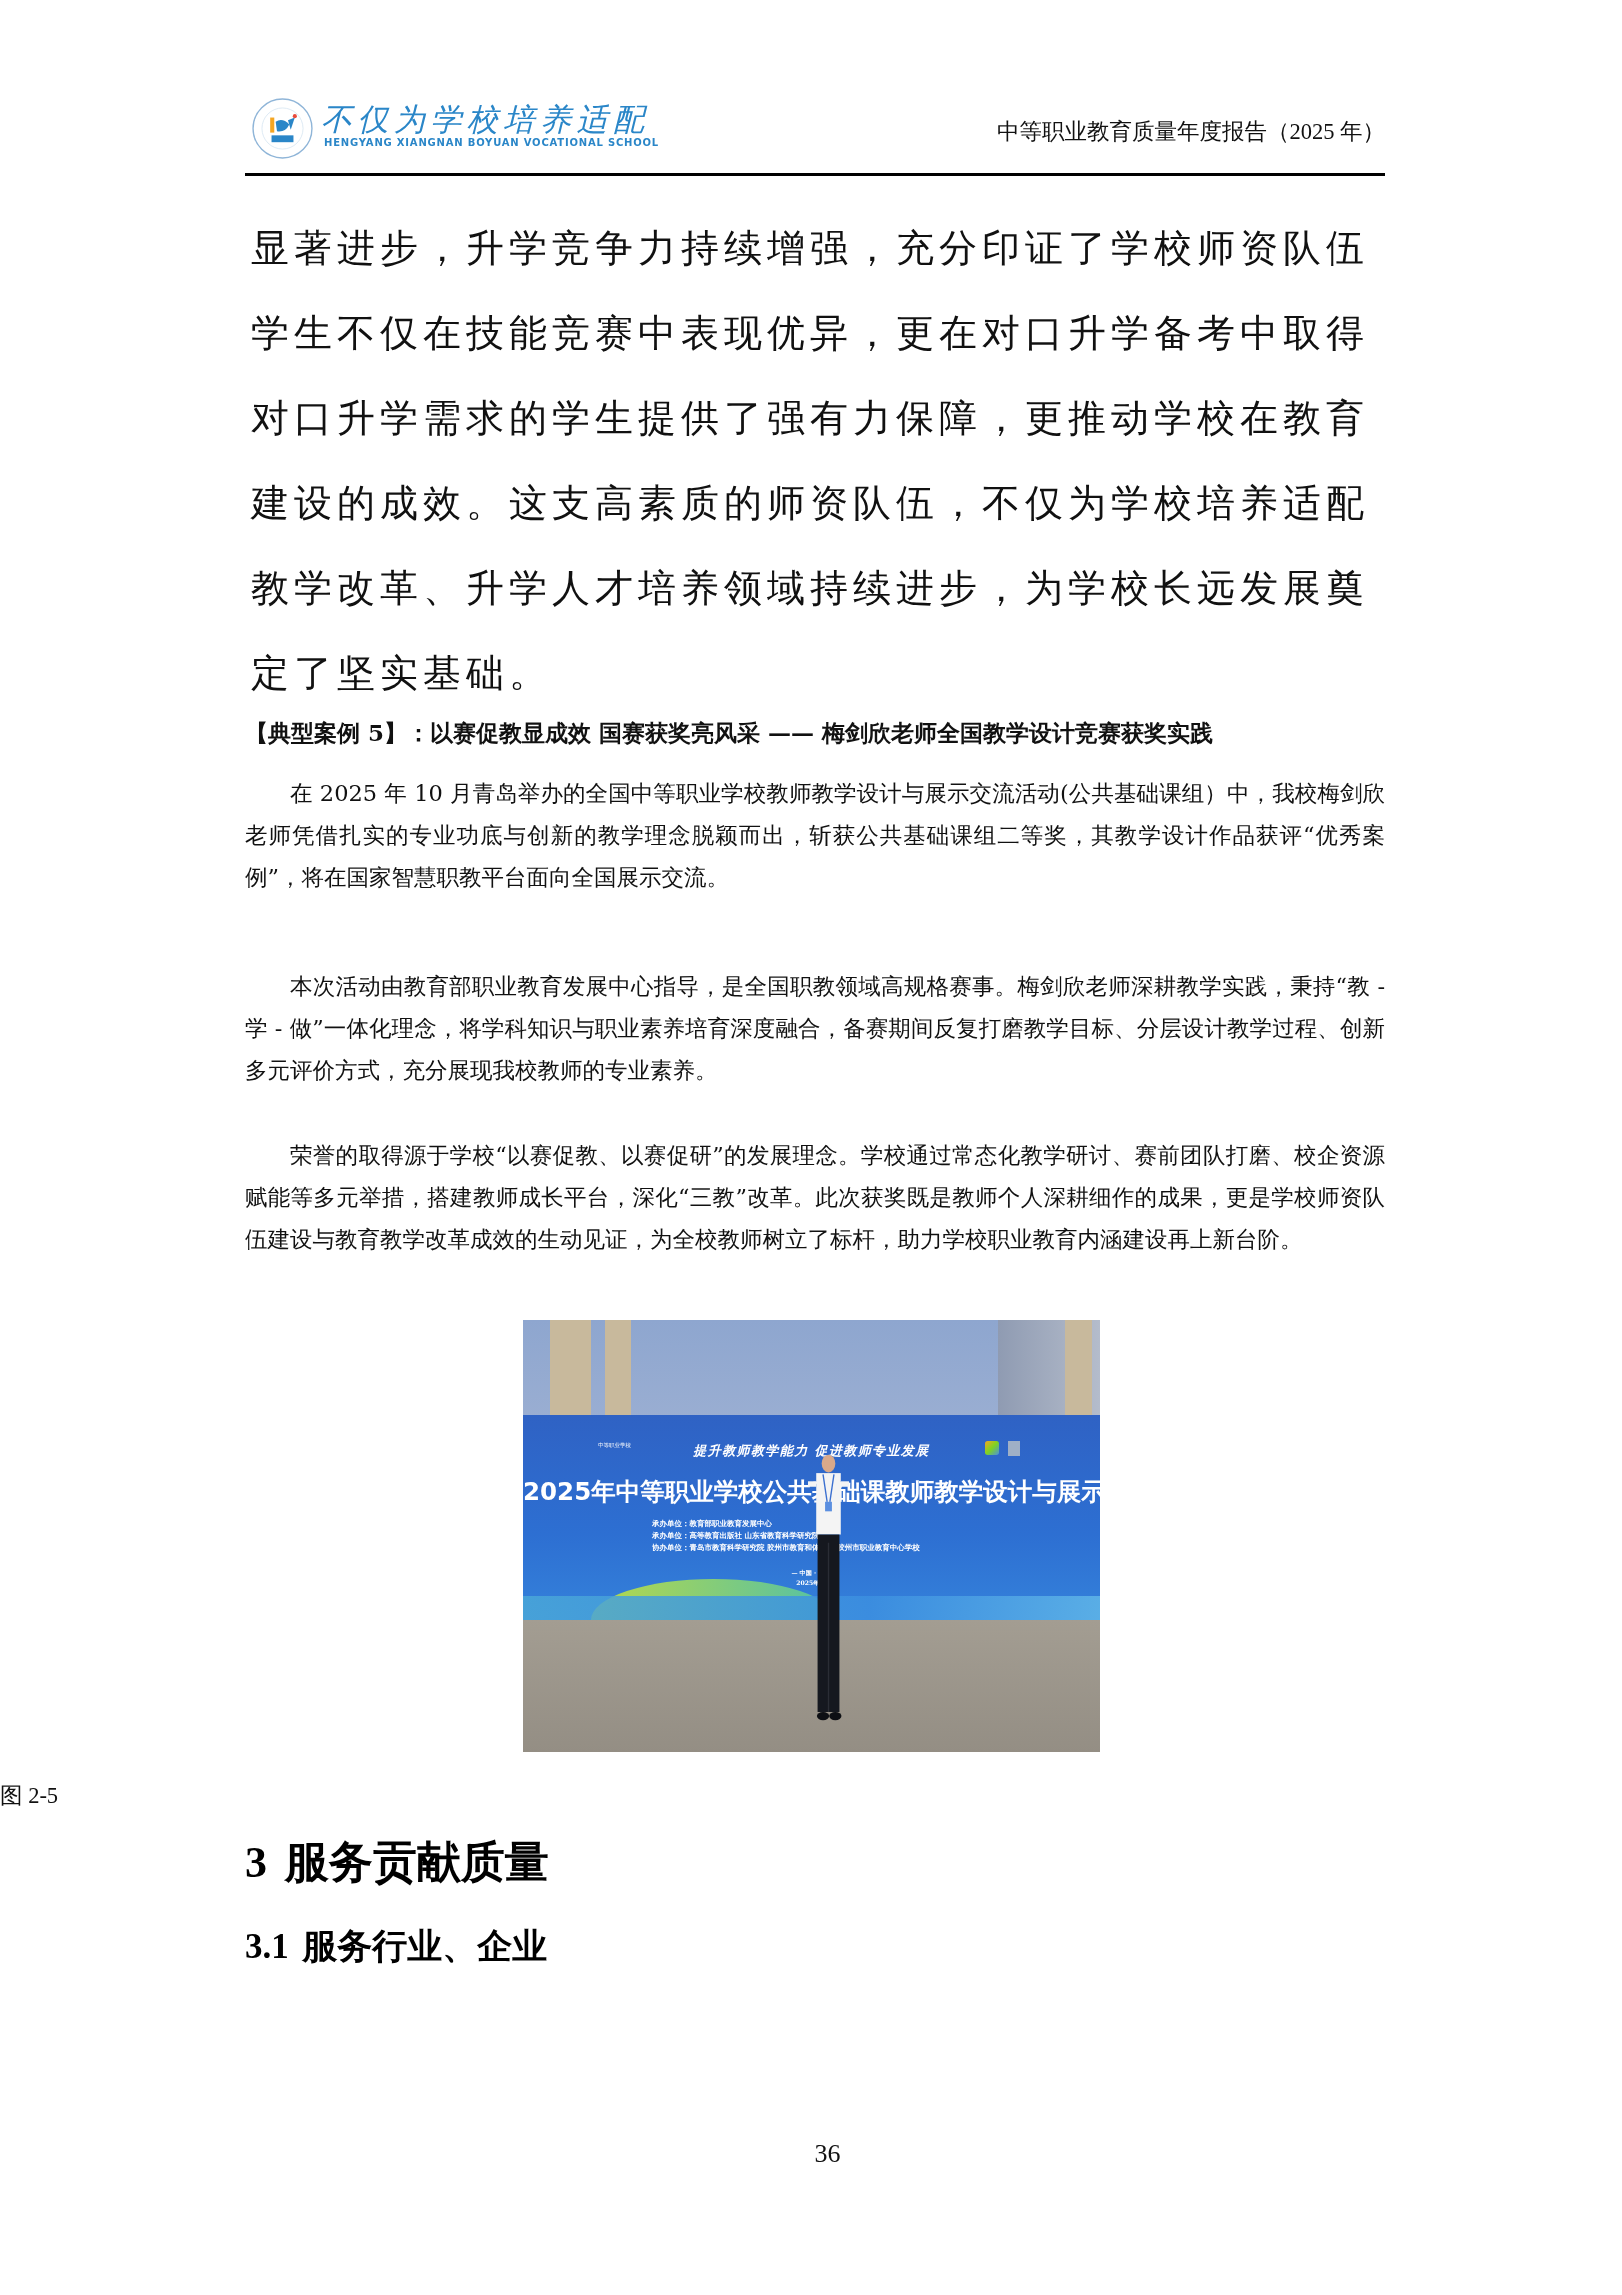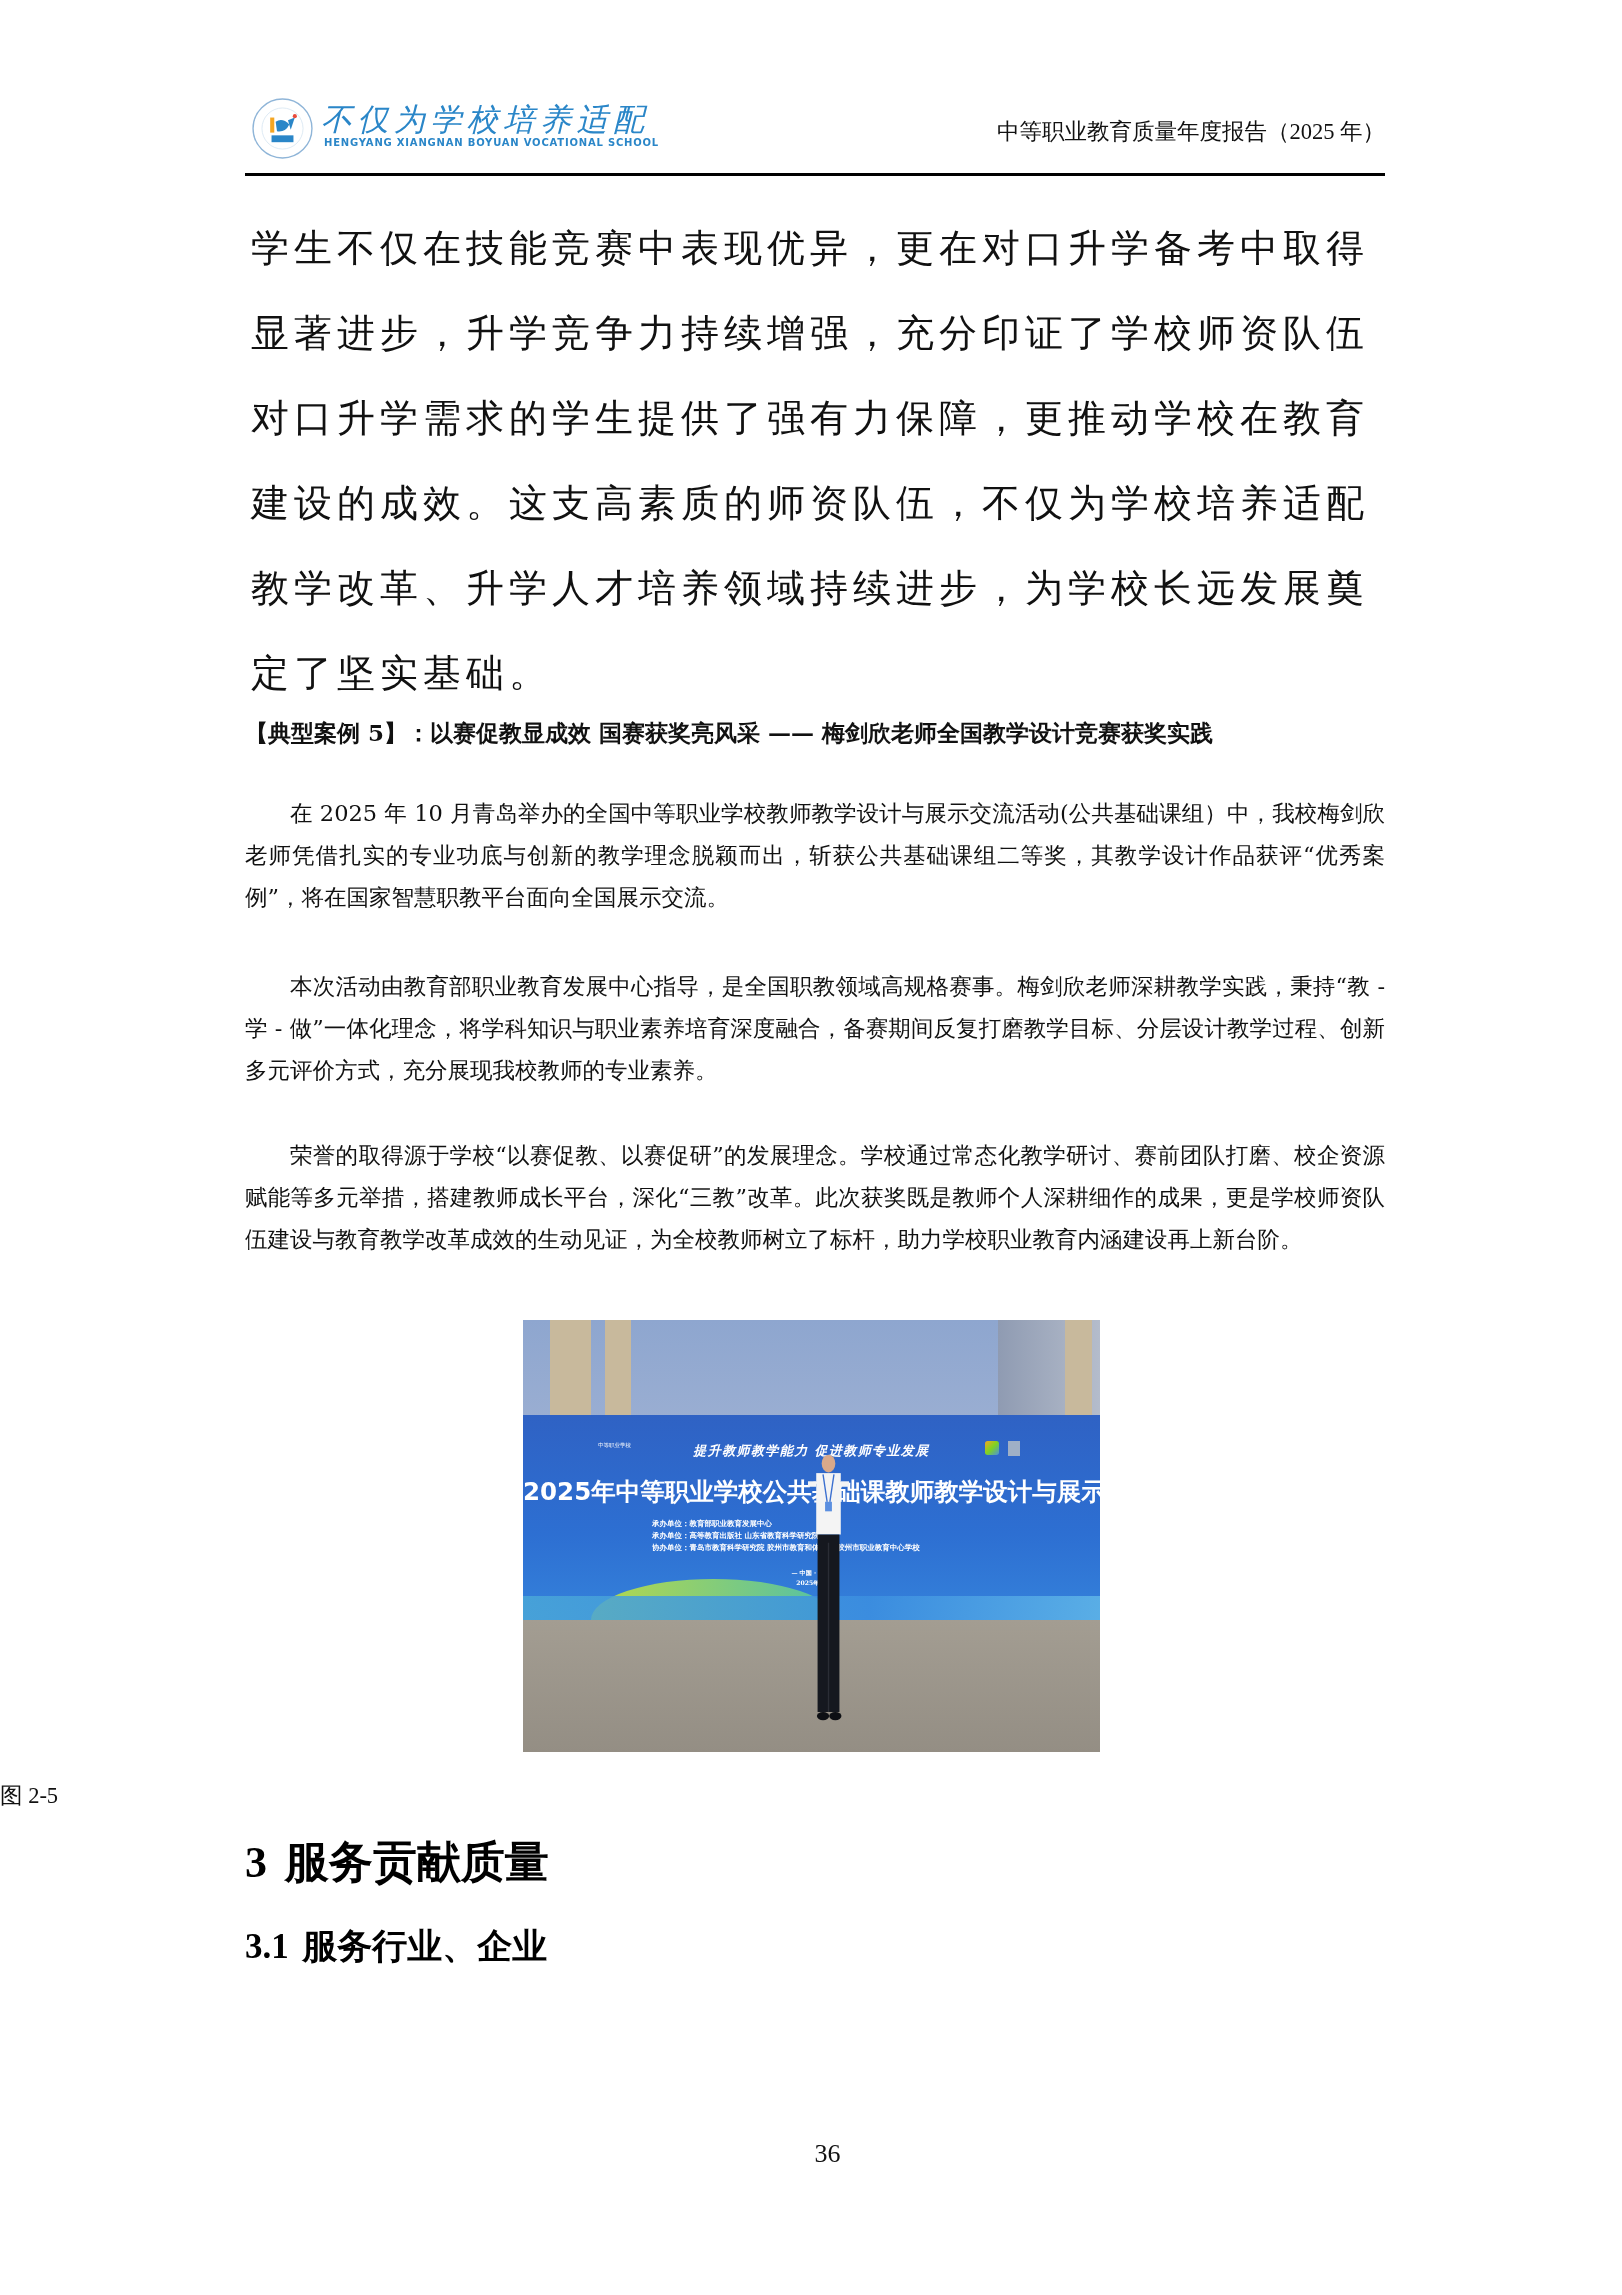--- a/index.html
+++ b/index.html
@@ -70,31 +70,31 @@
         <rect x="30" y="56" width="32" height="10" fill="#2a86c8"></rect>
       </svg>
     </div>
     <div class="logo-cn">不仅为学校培养适配</div>
     <div class="logo-en">HENGYANG XIANGNAN BOYUAN VOCATIONAL SCHOOL</div>
     <div class="header-title">中等职业教育质量年度报告（2025 年）</div>
   </div>
   <div class="header-rule"></div>
 
   <div class="big-para">
+    <span class="big-line">显著进步，升学竞争力持续增强，充分印证了学校师资队伍</span>
     <span class="big-line">学生不仅在技能竞赛中表现优异，更在对口升学备考中取得</span>
-    <span class="big-line">显著进步，升学竞争力持续增强，充分印证了学校师资队伍</span>
     <span class="big-line">对口升学需求的学生提供了强有力保障，更推动学校在教育</span>
     <span class="big-line">建设的成效。这支高素质的师资队伍，不仅为学校培养适配</span>
     <span class="big-line">教学改革、升学人才培养领域持续进步，为学校长远发展奠</span>
     <span class="big-line">定了坚实基础。</span>
   </div>
 
   <div class="case-heading">【典型案例 5】：以赛促教显成效 国赛获奖亮风采 —— 梅剑欣老师全国教学设计竞赛获奖实践</div>
 
-  <p class="para" style="top:792px; margin:0;">在 2025 年 10 月青岛举办的全国中等职业学校教师教学设计与展示交流活动(公共基础课组）中，我校梅剑欣老师凭借扎实的专业功底与创新的教学理念脱颖而出，斩获公共基础课组二等奖，其教学设计作品获评“优秀案例”，将在国家智慧职教平台面向全国展示交流。</p>
+  <p class="para" style="top:772px; margin:0;">在 2025 年 10 月青岛举办的全国中等职业学校教师教学设计与展示交流活动(公共基础课组）中，我校梅剑欣老师凭借扎实的专业功底与创新的教学理念脱颖而出，斩获公共基础课组二等奖，其教学设计作品获评“优秀案例”，将在国家智慧职教平台面向全国展示交流。</p>
   <p class="para" style="top:965px; margin:0;">本次活动由教育部职业教育发展中心指导，是全国职教领域高规格赛事。梅剑欣老师深耕教学实践，秉持“教 - 学 - 做”一体化理念，将学科知识与职业素养培育深度融合，备赛期间反复打磨教学目标、分层设计教学过程、创新多元评价方式，充分展现我校教师的专业素养。</p>
   <p class="para" style="top:1134px; margin:0;">荣誉的取得源于学校“以赛促教、以赛促研”的发展理念。学校通过常态化教学研讨、赛前团队打磨、校企资源赋能等多元举措，搭建教师成长平台，深化“三教”改革。此次获奖既是教师个人深耕细作的成果，更是学校师资队伍建设与教育教学改革成效的生动见证，为全校教师树立了标杆，助力学校职业教育内涵建设再上新台阶。</p>
 
   <div class="figure">
     <div class="ph-sky"></div>
     <div class="ph-pillar" style="left:27px; width:41px;"></div>
     <div class="ph-pillar" style="left:82px; width:26px;"></div>
     <div class="ph-building"></div>
     <div class="ph-pillar" style="left:542px; width:27px;"></div>
 

